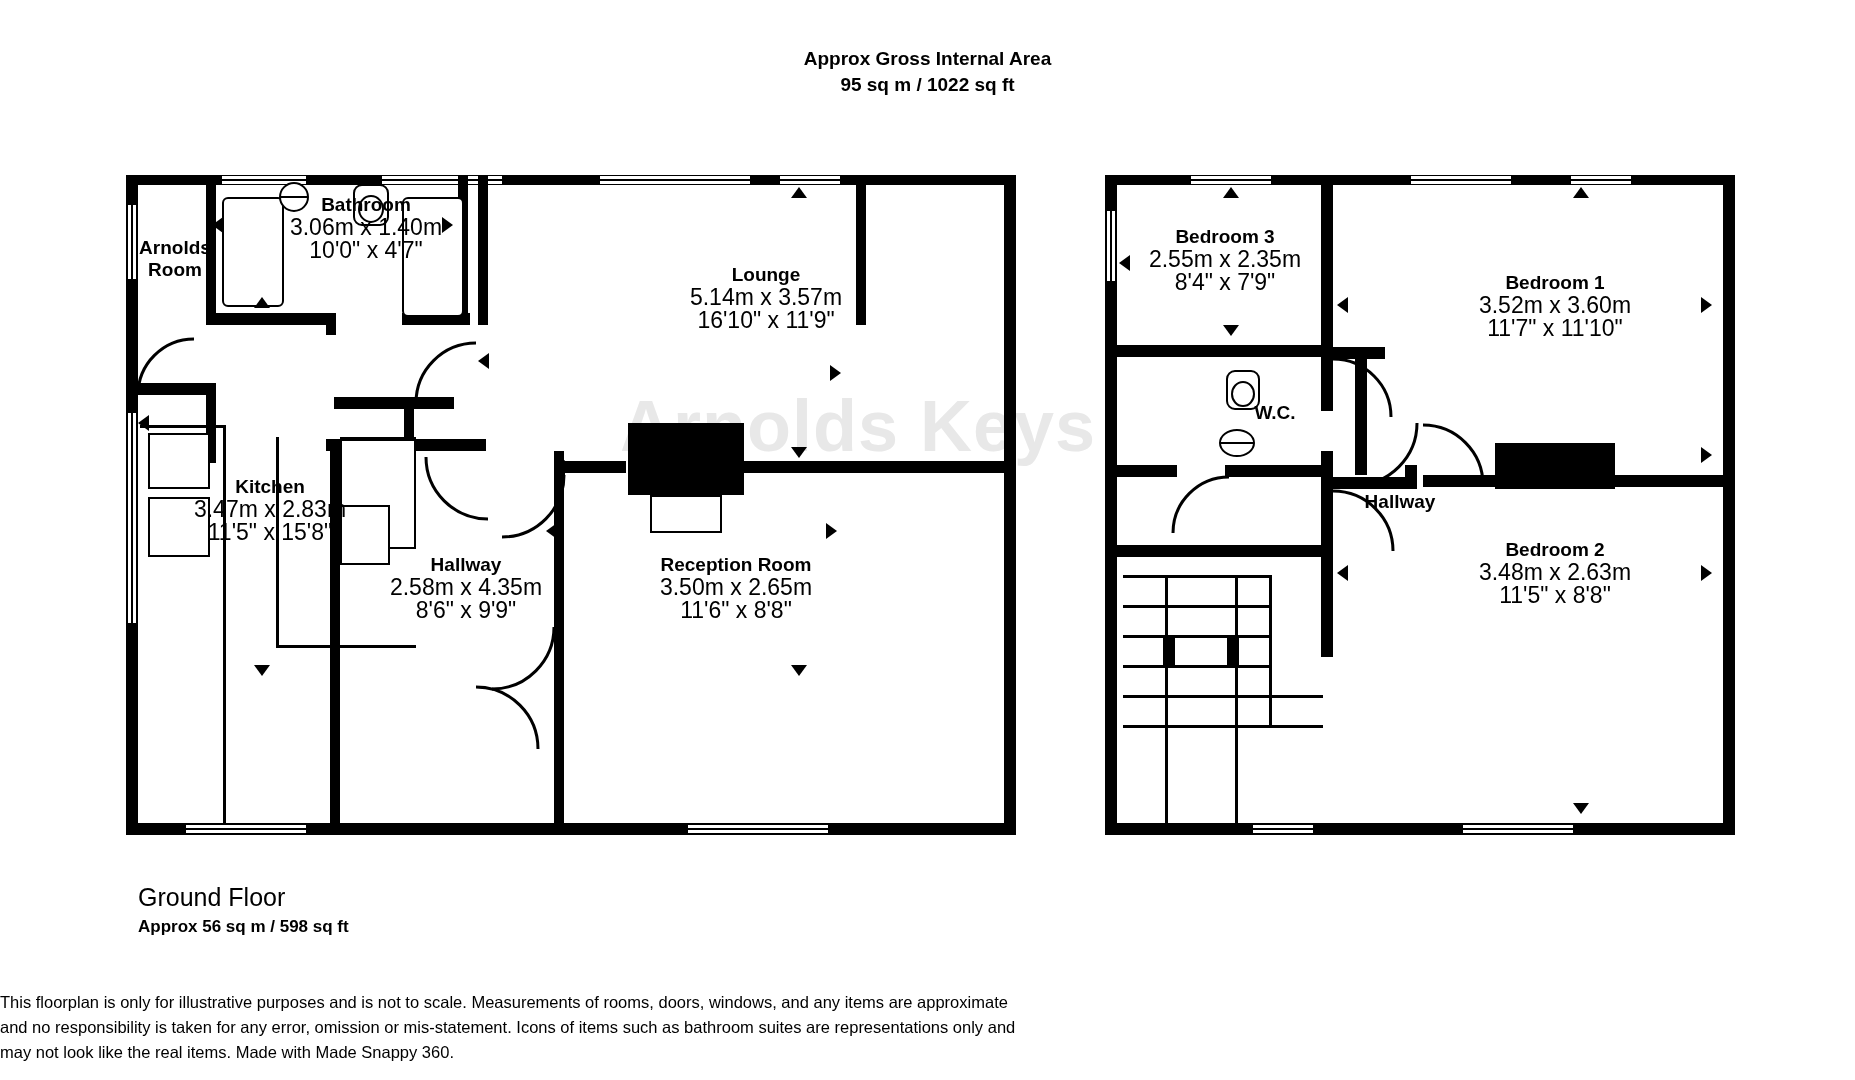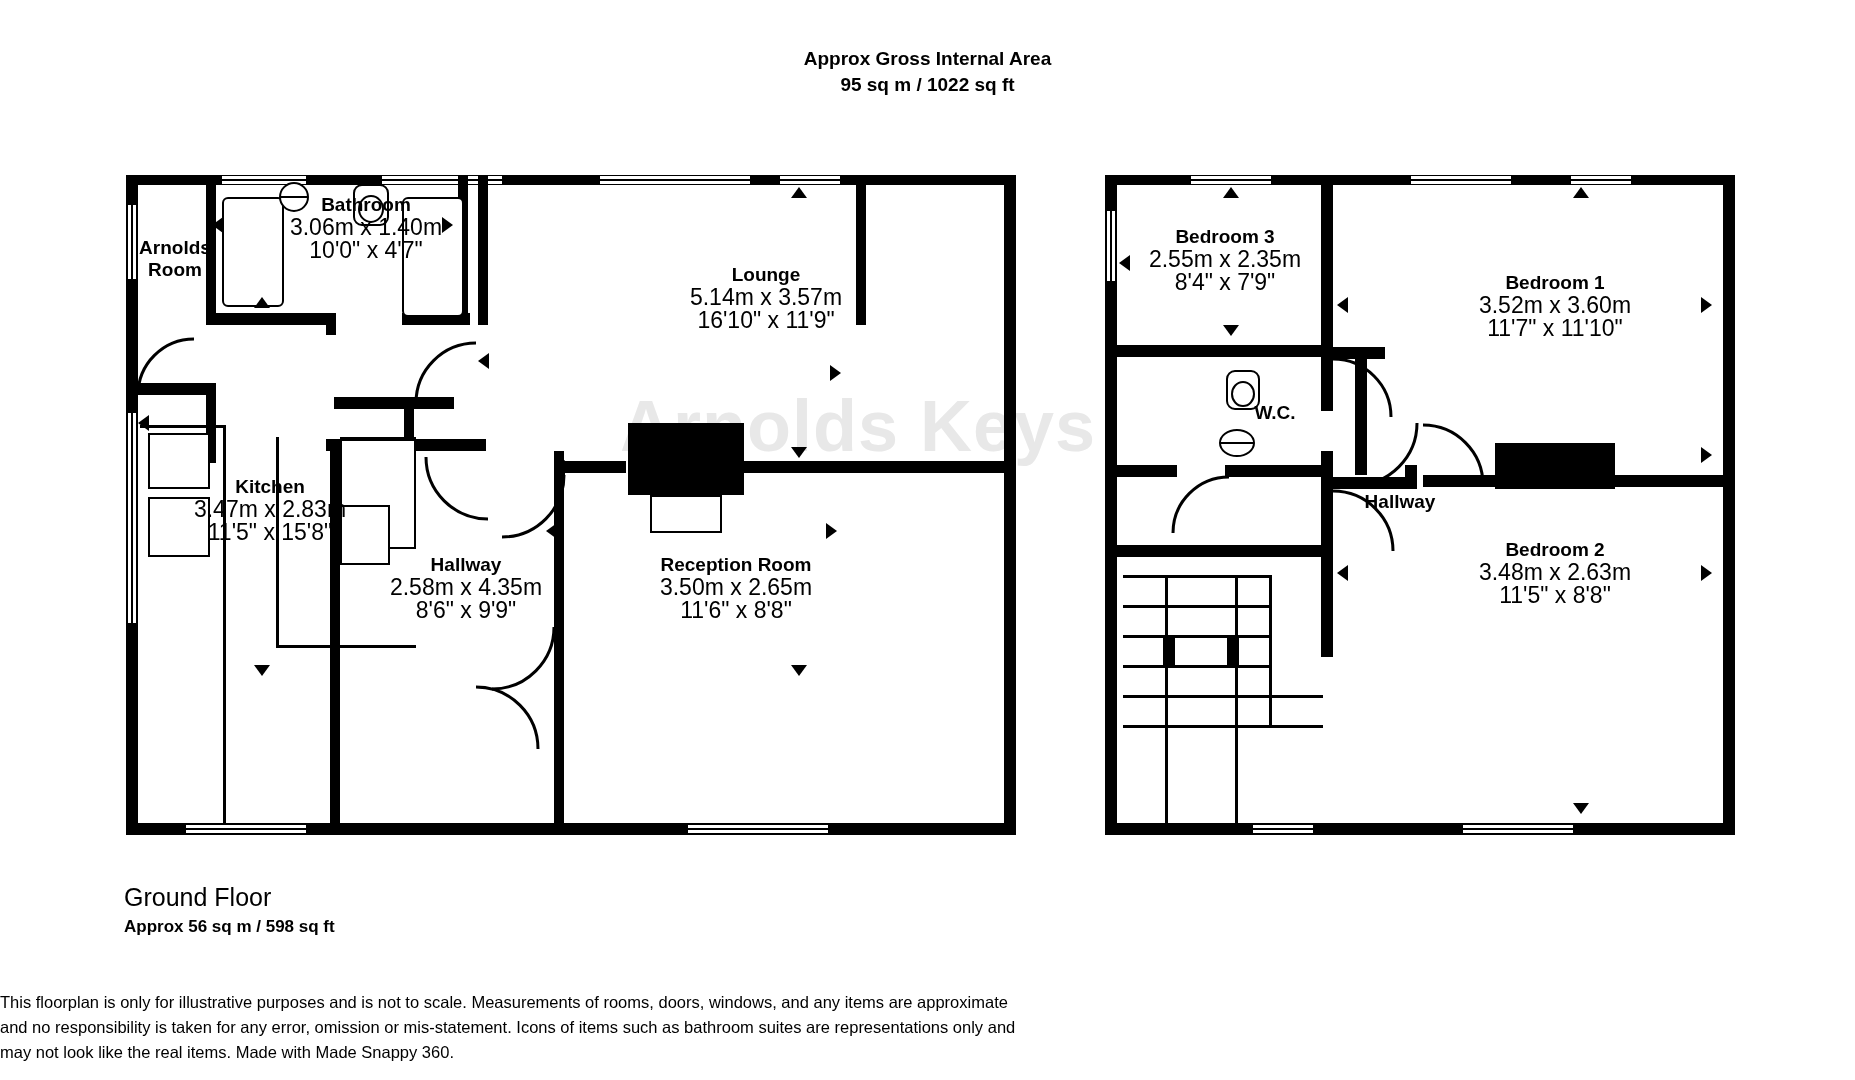--- a/index.html
+++ b/index.html
@@ -103,21 +103,21 @@
     font-size: 25px;
     line-height: 34px;
     display: block;
   }
   .floor-caption .sub {
     font-size: 17px;
     font-weight: bold;
     line-height: 26px;
     display: block;
   }
-  #ground-floor-caption { left: 124px; top: 880px; }
+  #ground-floor-caption { left: 138px; top: 880px; }
   #first-floor-caption  { left: 1113px; top: 880px; }
 
   
   .disclaimer {
     position: absolute;
     left: 0;
     top: 990px;
     width: 1855px;
     font-size: 16.5px;
     line-height: 25px;

